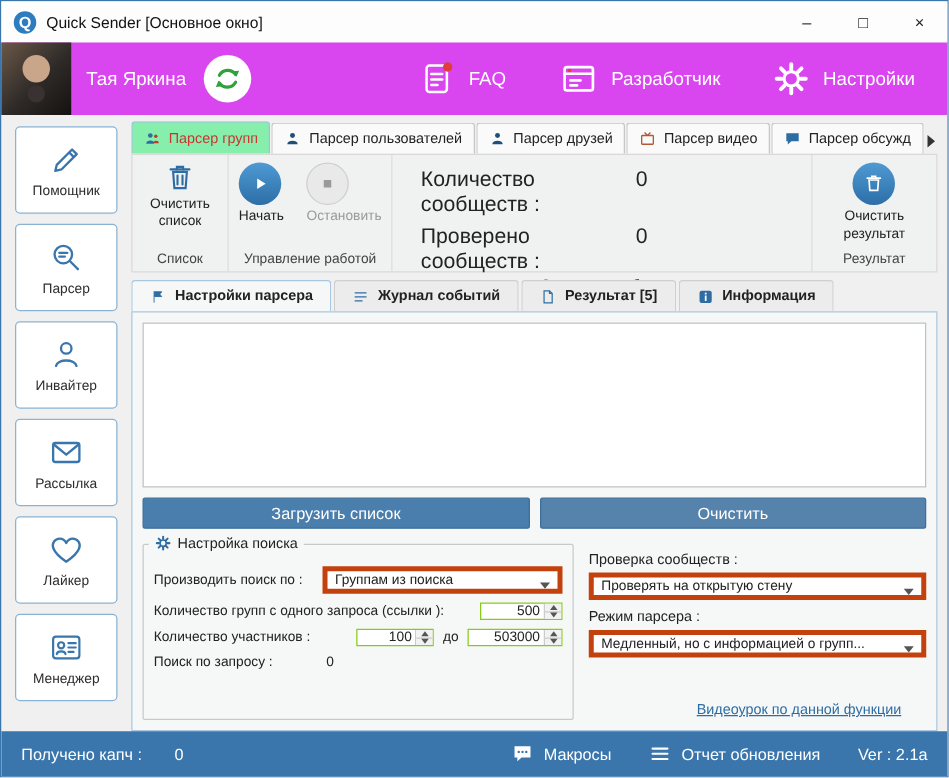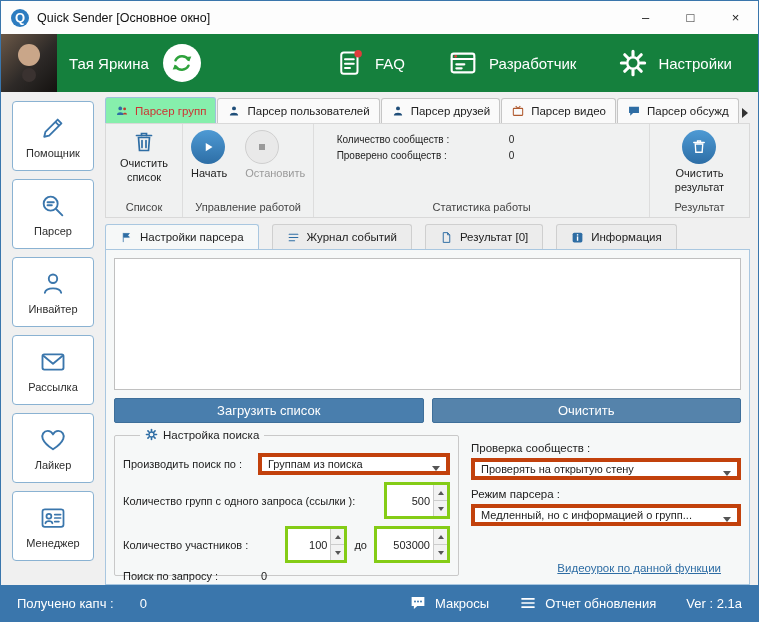--- a/index.html
+++ b/index.html
@@ -7,21 +7,21 @@
   .window { width: 759px; height: 622px; border: 1px solid #3a76ac; display: flex; flex-direction: column; background: #f0f0f0; overflow: hidden; }
 
   
   .titlebar { height: 33px; background: #fdfdfd; display: flex; align-items: center; padding-left: 10px; gap: 8px; flex: none; }
   .app-logo { width: 18px; height: 18px; border-radius: 50%; background: #2d7cc0; color: #fff; font-size: 13px; font-weight: bold; display: flex; align-items: center; justify-content: center; }
   .title-text { font-size: 12.5px; color: #111; }
   .win-btns { margin-left: auto; display: flex; height: 100%; }
   .win-btn { width: 45px; height: 100%; display: flex; align-items: center; justify-content: center; font-size: 13px; color: #222; cursor: default; }
 
   
-  .header { height: 58px; background: #15803d; display: flex; align-items: center; color: #fff; flex: none; }
+  .header { height: 58px; background: #d946ef; display: flex; align-items: center; color: #fff; flex: none; }
   .avatar { width: 56px; height: 58px; flex: none; background: linear-gradient(135deg, #6b5847 0%, #2e2a28 55%, #141210 100%); }
   .avatar::after { content: ""; display: block; width: 22px; height: 22px; margin: 10px auto 0; border-radius: 50%; background: #c9a689; box-shadow: 0 20px 0 -4px #3a3230; }
   .username { font-size: 15px; margin: 0 14px 0 12px; white-space: nowrap; }
   .refresh-btn { width: 38px; height: 38px; border-radius: 50%; background: #fff; display: flex; align-items: center; justify-content: center; flex: none; }
   .hnav { margin-left: auto; display: flex; align-items: center; gap: 42px; padding-right: 26px; }
   .hnav-item { display: flex; align-items: center; gap: 10px; font-size: 15px; cursor: default; }
 
   
   .body { flex: 1; display: flex; min-height: 0; }
   .sidebar { width: 104px; flex: none; display: flex; flex-direction: column; align-items: center; padding-top: 9px; gap: 8px; }
@@ -45,44 +45,44 @@
   .tool-btn { display: flex; flex-direction: column; align-items: center; gap: 3px; color: #3a76ac; cursor: default; }
   .tool-btn .t { font-size: 11px; color: #222; text-align: center; white-space: pre-line; line-height: 1.25; }
   .circle-btn { width: 34px; height: 34px; border-radius: 50%; display: flex; align-items: center; justify-content: center; }
   .circle-btn.play { background: linear-gradient(#4e9ad4, #2d6ea6); }
   .circle-btn.stop { background: #e9e9e9; border: 1px solid #cfcfcf; }
   .circle-btn.res { background: linear-gradient(#4e9ad4, #2d6ea6); }
   .run-group { display: flex; gap: 18px; }
   .run-item { display: flex; flex-direction: column; align-items: flex-start; gap: 3px; font-size: 11px; color: #222; }
   .run-item.disabled { color: #9a9a9a; }
   .stats { display: flex; flex-direction: column; gap: 5px; padding-top: 4px; width: 290px; }
-  .stat-row { display: flex; font-size: 10px; color: #222; }
+  .stat-row { display: flex; font-size: 17px; color: #222; }
   .stat-row .sl { width: 172px; }
 
   
-  .subtabs { display: flex; gap: 13px; margin-top: 6px; flex: none; }
+  .subtabs { display: flex; gap: 2px; margin-top: 6px; flex: none; font-weight: bold; }
   .subtab { height: 25px; padding: 0 14px; display: flex; align-items: center; gap: 7px; font-size: 11.5px; color: #222; background: #ececec; border: 1px solid #cfcfcf; border-bottom: none; border-radius: 3px 3px 0 0; white-space: nowrap; }
   .subtab.active { background: #f6f8f8; border-color: #a9c7e0; }
 
   
   .panel { flex: 1; background: #f6f8f8; border: 1px solid #a9c7e0; padding: 8px; display: flex; flex-direction: column; min-height: 0; }
   .list-area { height: 132px; flex: none; width: 100%; background: #fff; border: 1px solid #c0c0c0; resize: none; font-family: "Liberation Sans", sans-serif; font-size: 12px; outline: none; }
   .btn-row { display: flex; gap: 8px; margin-top: 8px; flex: none; }
   .big-btn { flex: 1; height: 25px; border: 1px solid #3e6f9a; color: #fff; font-size: 13px; display: flex; align-items: center; justify-content: center; border-radius: 2px; cursor: default; }
   .big-btn.primary { background: #497ead; }
   .big-btn.secondary { background: #5583ab; }
 
   .bottom { display: flex; gap: 12px; margin-top: 12px; flex: 1; min-height: 0; }
   .fieldset { width: 345px; flex: none; border: 1px solid #c9c9c9; border-radius: 2px; position: relative; padding: 10px 8px 4px; }
-  .legend { position: absolute; top: -8px; left: 25px; background: #f6f8f8; padding: 0 5px; display: flex; align-items: center; gap: 5px; font-size: 11.5px; color: #222; }
+  .legend { position: absolute; top: -8px; left: 4px; background: #f6f8f8; padding: 0 5px; display: flex; align-items: center; gap: 5px; font-size: 11.5px; color: #222; }
   .frow { display: flex; align-items: center; margin: 7px 0; font-size: 11px; color: #222; }
   .frow .fl { flex: 1; }
   .sel { position: relative; height: 22px; background: #fff; border: 4px solid #c2410c; display: flex; align-items: center; padding: 0 20px 0 6px; font-size: 11px; color: #222; white-space: nowrap; overflow: hidden; }
   .sel-ar { position: absolute; right: 6px; top: 9px; width: 0; height: 0; border-left: 4px solid transparent; border-right: 4px solid transparent; border-top: 5px solid #555; }
-  .spin { display: inline-flex; height: 37px; background: #fff; border: 3px solid #84cc16; }
+  .spin { display: inline-flex; height: 14px; background: #fff; border: 1px solid #84cc16; }
   .spin-val { text-align: right; padding: 0 3px; font-size: 11px; display: flex; align-items: center; justify-content: flex-end; }
   .spin-btns { width: 14px; border-left: 1px solid #ccc; display: flex; flex-direction: column; }
   .spin-btns i { flex: 1; display: flex; align-items: center; justify-content: center; background: #f2f2f2; }
   .spin-btns i + i { border-top: 1px solid #ccc; }
   .tri-up { width: 0; height: 0; border-left: 3px solid transparent; border-right: 3px solid transparent; border-bottom: 4px solid #555; }
   .tri-dn { width: 0; height: 0; border-left: 3px solid transparent; border-right: 3px solid transparent; border-top: 4px solid #555; }
 
   .rightcol { flex: 1; display: flex; flex-direction: column; padding-top: 4px; font-size: 11.5px; color: #222; }
   .rightcol .rlabel { margin: 3px 0 4px; }
   .video-link { margin-top: auto; align-self: flex-end; color: #2e6da4; text-decoration: underline; font-size: 11.5px; margin-right: 20px; padding-bottom: 2px; }
@@ -377,21 +377,21 @@
           </span>
           <span>Журнал событий</span>
         </div>
         <div class="subtab">
           <span>
             <svg viewBox="0 0 24 24" width="13" height="13" fill="none" stroke="#2e6da4" stroke-width="1.8">
                 <path d="M6 3h8l4 4v14H6z"></path>
                 <path d="M14 3v4h4"></path>
               </svg>
           </span>
-          <span>Результат [0]</span>
+          <span>Результат [5]</span>
         </div>
         <div class="subtab">
           <span>
             <svg viewBox="0 0 24 24" width="13" height="13">
                 <rect x="3" y="3" width="18" height="18" rx="3" fill="#2e6da4"></rect>
                 <rect x="10.8" y="10" width="2.6" height="8" fill="#fff"></rect>
                 <rect x="10.8" y="5.8" width="2.6" height="2.6" fill="#fff"></rect>
               </svg>
           </span>
           <span>Информация</span>

